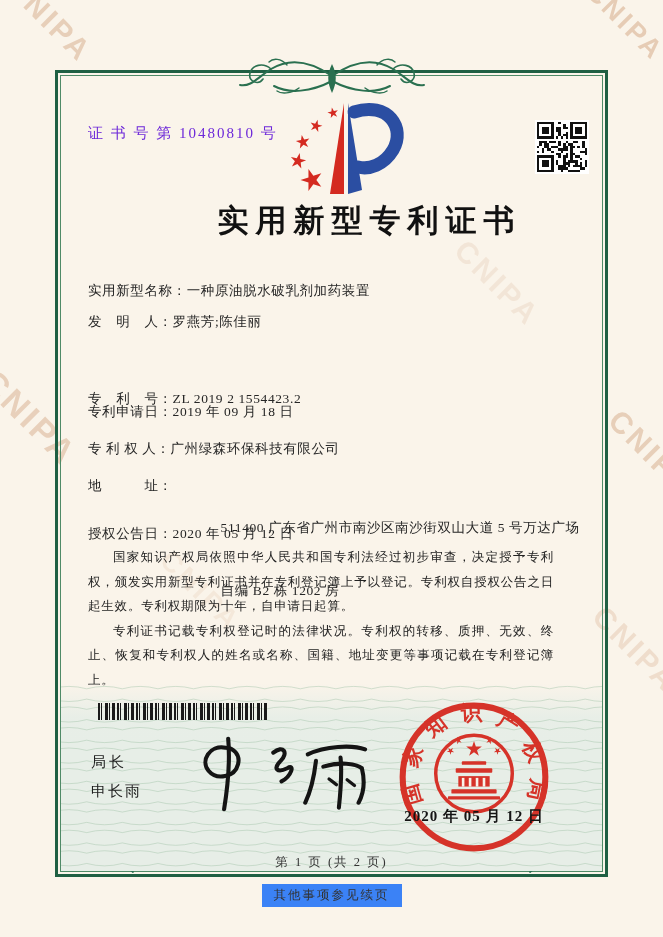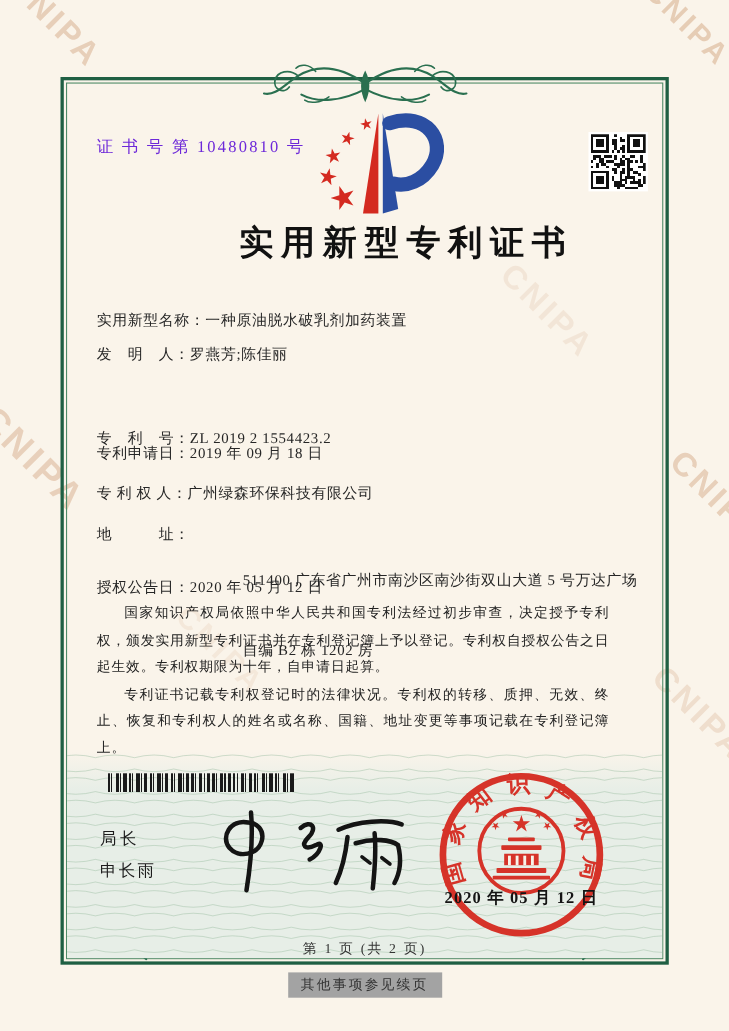--- a/index.html
+++ b/index.html
@@ -85,21 +85,21 @@
   .seal-date{
     position:absolute; left:318px; top:124px; width:190px; text-align:center;
     font-size:15px; font-weight:bold; letter-spacing:1px; color:#141414;
   }
   .pageinfo{
     position:absolute; left:0; top:171px; width:100%; text-align:center;
     font-size:12.5px; letter-spacing:2px; color:#333;
   }
   .contnote{
     position:absolute; left:50%; top:884px; transform:translateX(-50%);
-    background:#a3a3a3; padding:3px 12px; font-size:12.5px; letter-spacing:2px; color:#333;
+    background:#3b82f6; padding:3px 12px; font-size:12.5px; letter-spacing:2px; color:#333;
   }
 </style>
 </head>
 <body>
 
 <div class="page">
 
   <span class="wm wm1">CNIPA</span>
   <span class="wm wm2">CNIPA</span>
   <span class="wm wm3">CNIPA</span>

